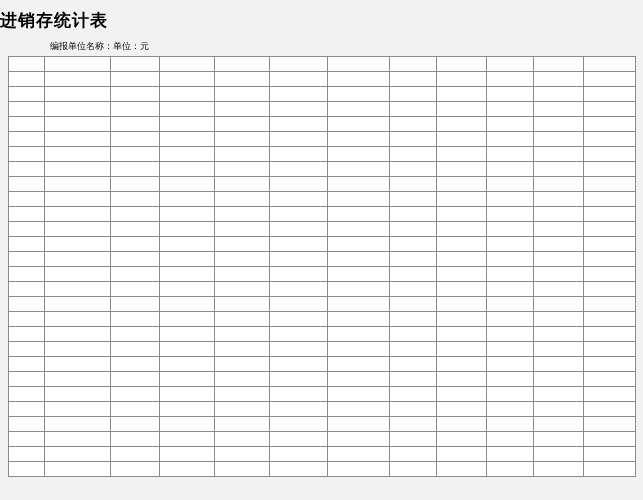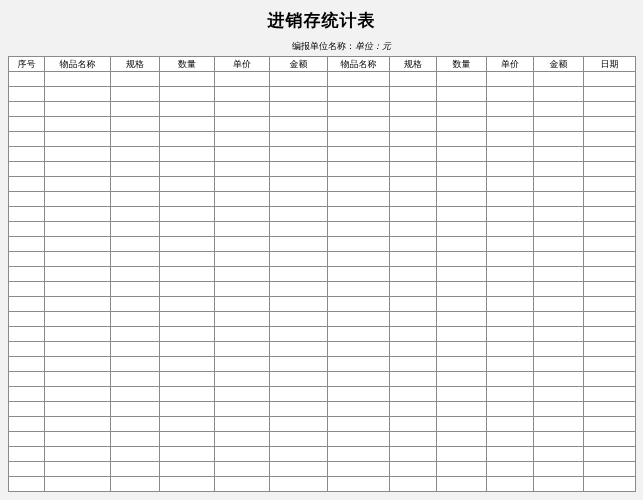--- a/index.html
+++ b/index.html
@@ -15,42 +15,41 @@
     overflow: hidden;
   }
   .page {
     position: relative;
     width: 643px;
     height: 500px;
     background: #f2f2f2;
     box-sizing: border-box;
   }
   .title {
-    text-align: center;
+    text-align: left;
     font-size: 17px;
     font-weight: bold;
     letter-spacing: 1px;
     padding: 9px 0 8px 0;
     background: #f2f2f2;
   }
   .meta-row {
     display: flex;
-    justify-content: center;
+    justify-content: flex-start;
     align-items: center;
     font-size: 9px;
     padding: 0 10px 3px 10px;
     background: #f2f2f2;
     margin-left: 40px;
   }
   .meta-left {
     white-space: nowrap;
   }
   .meta-right {
     white-space: nowrap;
-    font-style: italic;
   }
   .table-wrap {
     padding: 0 8px;
     background: #f2f2f2;
   }
   table.sheet {
     border-collapse: collapse;
     width: 627px;
     table-layout: fixed;
     background: #ffffff;
@@ -111,34 +110,20 @@
           <col class="c-price">
           <col class="c-amt">
         <col class="c-name2">
           <col class="c-spec2">
           <col class="c-qty2">
           <col class="c-price2">
           <col class="c-amt2">
           <col class="c-date">
       </colgroup>
       <tbody>
-        <tr>
-          <td class="col-head">序号</td>
-          <td class="col-head">物品名称</td>
-          <td class="col-head">规格</td>
-          <td class="col-head">数量</td>
-          <td class="col-head">单价</td>
-          <td class="col-head">金额</td>
-          <td class="col-head">物品名称</td>
-          <td class="col-head">规格</td>
-          <td class="col-head">数量</td>
-          <td class="col-head">单价</td>
-          <td class="col-head">金额</td>
-          <td class="col-head">日期</td>
-        </tr>
       </tbody>
       <tbody id="blank-body">
           <tr>
             <td class="blank"></td>
             <td class="blank"></td>
             <td class="blank"></td>
             <td class="blank"></td>
             <td class="blank"></td>
             <td class="blank"></td>
             <td class="blank"></td>

